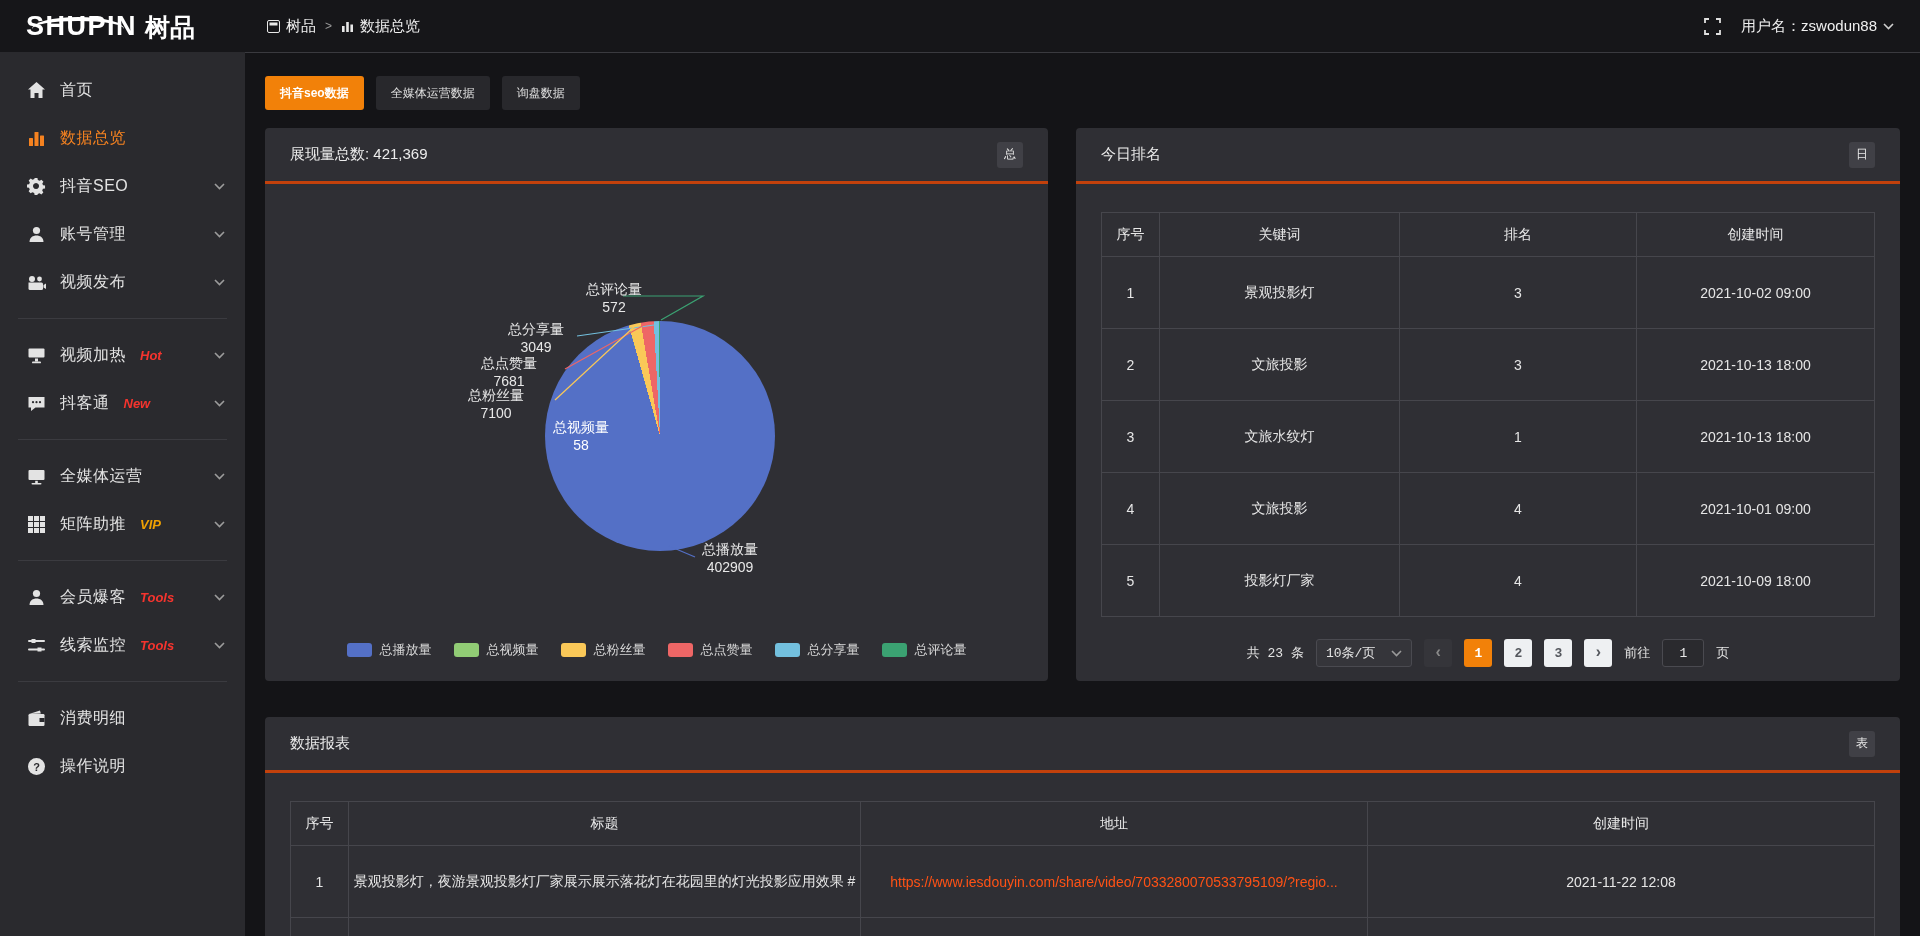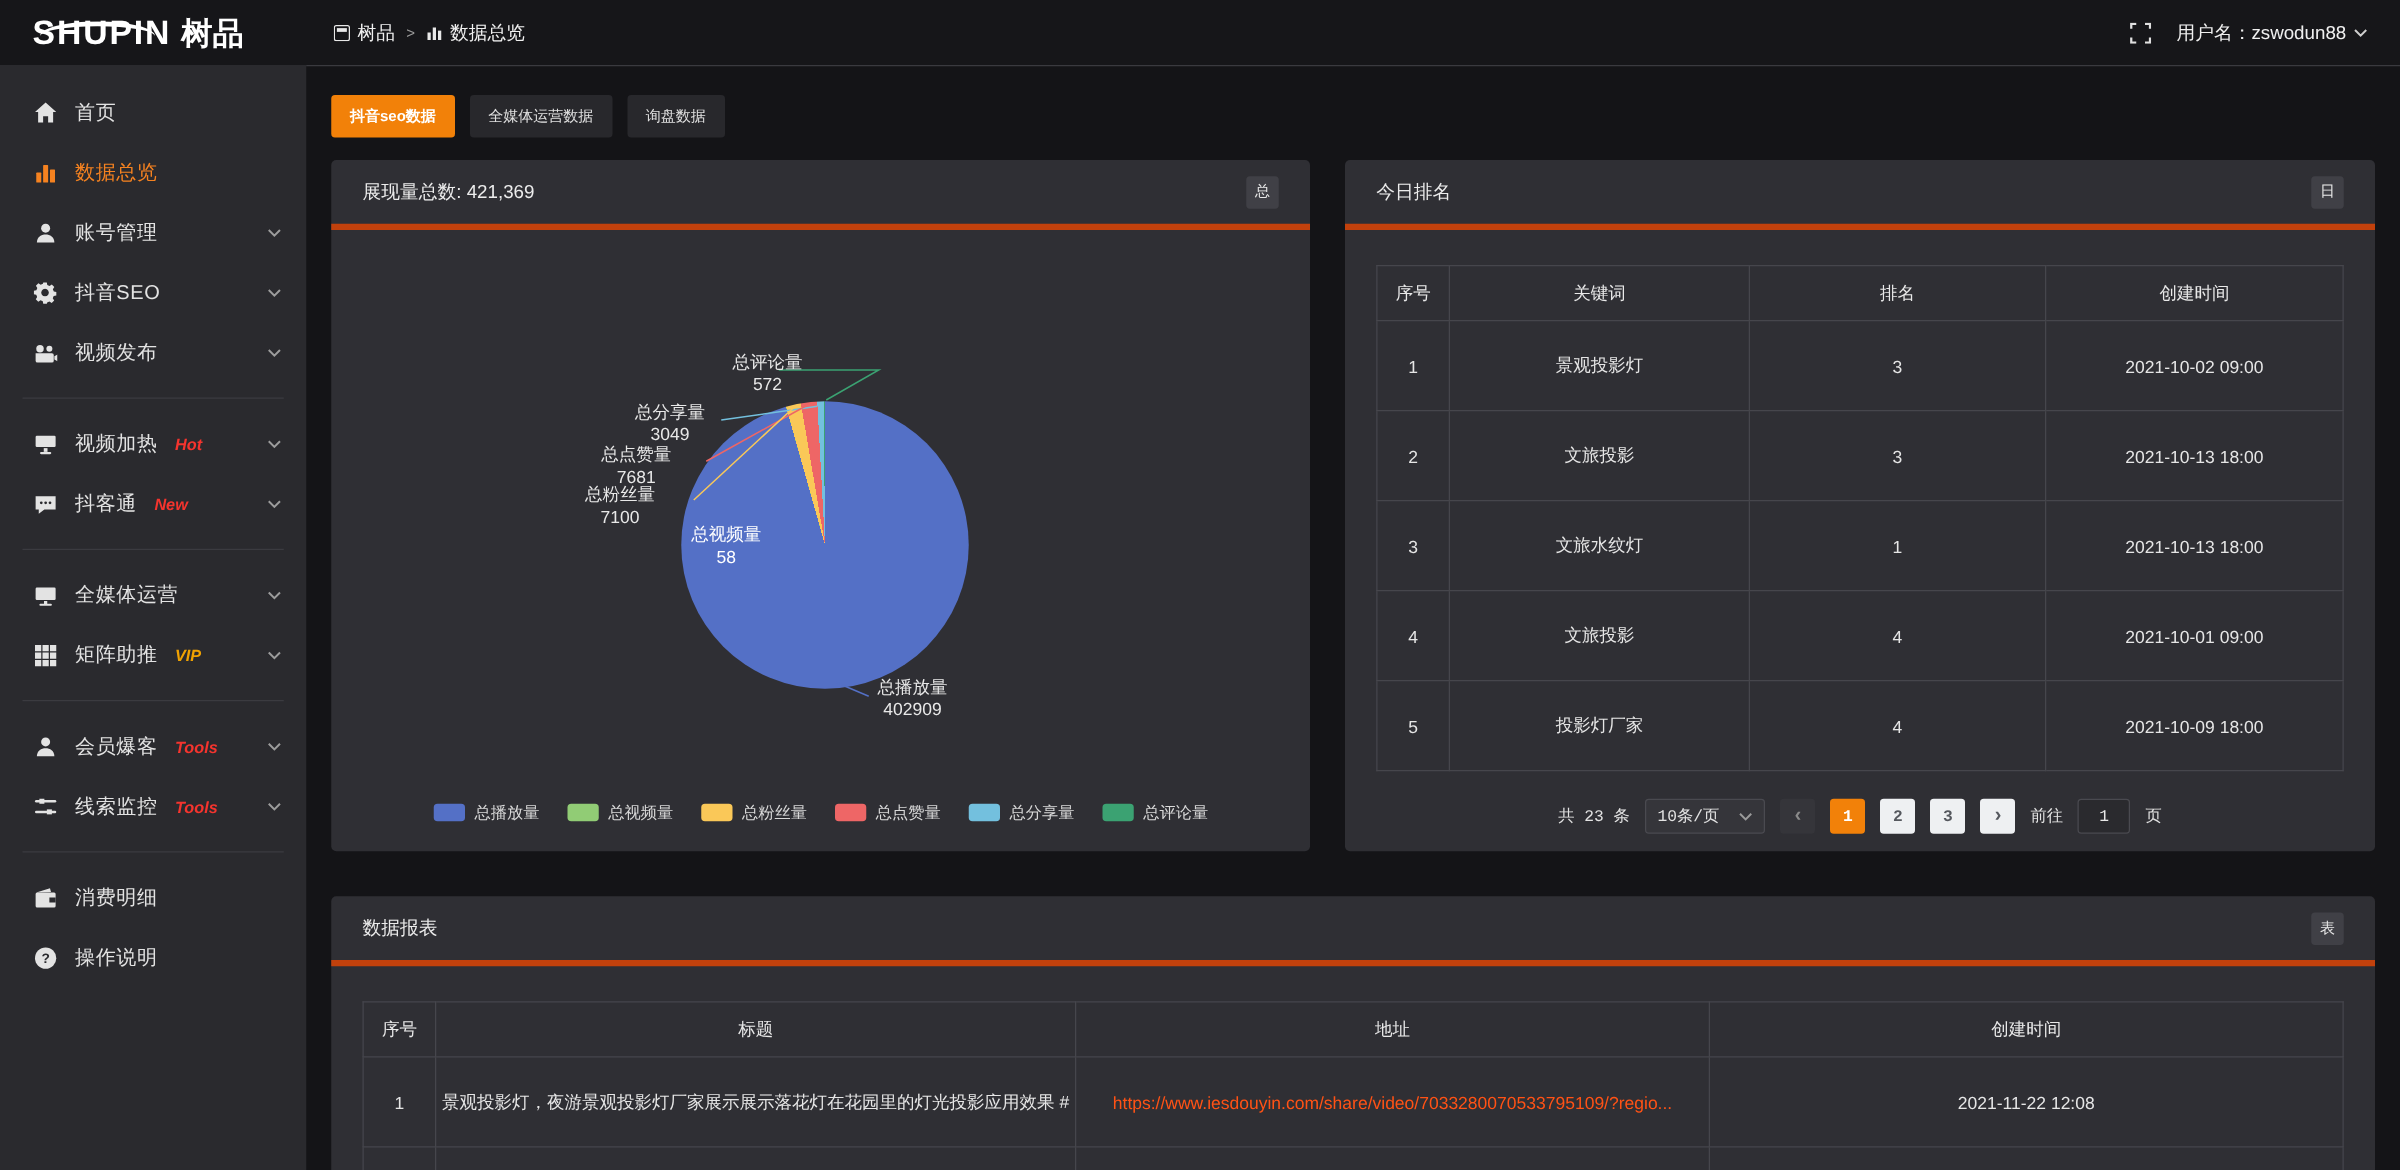--- a/index.html
+++ b/index.html
@@ -35,21 +35,21 @@
   .menu-divider { height:1px; background:#3b3b40; margin:12px 18px; }
   
   .main { flex:1; border-top:1px solid #3a3a3f; padding:0 20px; overflow:hidden; }
   .tabs { margin-top:23px; display:flex; gap:12px; }
   .tab-btn { height:34px; padding:0 15px; border:none; border-radius:3px; background:#28282c;
     color:#e0e0e0; font-size:12px; font-family:inherit; cursor:pointer; }
   .tab-btn.active { background:var(--accent); color:#fff; font-weight:bold; }
   .panels { display:flex; gap:28px; margin-top:18px; height:553px; }
   .panel { background:#2f2f34; border-radius:4px; display:flex; flex-direction:column; }
   .panel-head { height:56px; flex:none; display:flex; align-items:center; justify-content:space-between;
-    padding:16px 25px; border-bottom:5px solid #c2410c; font-size:15px; color:#ececec; }
+    padding:16px 25px; border-bottom:3px solid #c2410c; font-size:15px; color:#ececec; }
   .corner-btn { width:26px; height:26px; background:#404046; border-radius:3px; display:flex;
     align-items:center; justify-content:center; font-size:12px; color:#e8e8e8; cursor:pointer; }
   
   .seo-panel { width:783px; flex:none; }
   .seo-body { position:relative; flex:1; }
   .chart-title { position:absolute; top:18px; left:0; right:0; text-align:center;
     font-size:21px; font-weight:bold; color:#cdcdcd; letter-spacing:1px; }
   .pie { position:absolute; left:280px; top:137px; width:230px; height:230px; border-radius:50%; }
   .pie-label { position:absolute; text-align:center; font-size:14px; line-height:18px; color:#e8e8e8; }
   .pie-lines { position:absolute; left:0; top:0; pointer-events:none; }
@@ -142,34 +142,34 @@
       <svg class="mi-icon" viewBox="0 0 19 19" fill="currentColor">
           <rect x="2" y="9" width="4" height="8" rx="0.5"></rect>
           <rect x="7.5" y="3" width="4" height="14" rx="0.5"></rect>
           <rect x="13" y="6.5" width="4" height="10.5" rx="0.5"></rect>
         </svg>
       <span class="mi-label">数据总览</span>
     </div>
 
     <div class="menu-item">
       <svg class="mi-icon" viewBox="0 0 19 19" fill="currentColor">
+          <path d="M8 1 h3 l0.4 2.2 1.9 0.8 1.9-1.2 2.1 2.1 -1.2 1.9 0.8 1.9 L19 9 v3 l-2.2 0.4 -0.8 1.9 1.2 1.9 -2.1 2.1 -1.9-1.2 -1.9 0.8 L11 19 H8 l-0.4-2.2 -1.9-0.8 -1.9 1.2 -2.1-2.1 1.2-1.9 -0.8-1.9 L0 11 V8 l2.2-0.4 0.8-1.9 L1.8 3.8 3.9 1.7 5.8 2.9 7.7 2.1 Z M9.5 6.3 a3.2 3.2 0 1 0 0.001 0 Z" transform="scale(0.95)"></path>
+        </svg>
+      <span class="mi-label">抖音SEO</span>
+      <svg class="chev mi-chev" viewBox="0 0 11 7" fill="none" stroke="currentColor" stroke-width="1.6">
+          <polyline points="1,1 5.5,5.5 10,1"></polyline>
+        </svg>
+    </div>
+
+    <div class="menu-item">
+      <svg class="mi-icon" viewBox="0 0 19 19" fill="currentColor">
           <circle cx="9.5" cy="5.5" r="3.6"></circle>
           <path d="M2.5 17 C2.5 12.5 6 10.5 9.5 10.5 C13 10.5 16.5 12.5 16.5 17 Z"></path>
         </svg>
       <span class="mi-label">账号管理</span>
-      <svg class="chev mi-chev" viewBox="0 0 11 7" fill="none" stroke="currentColor" stroke-width="1.6">
-          <polyline points="1,1 5.5,5.5 10,1"></polyline>
-        </svg>
-    </div>
-
-    <div class="menu-item">
-      <svg class="mi-icon" viewBox="0 0 19 19" fill="currentColor">
-          <path d="M8 1 h3 l0.4 2.2 1.9 0.8 1.9-1.2 2.1 2.1 -1.2 1.9 0.8 1.9 L19 9 v3 l-2.2 0.4 -0.8 1.9 1.2 1.9 -2.1 2.1 -1.9-1.2 -1.9 0.8 L11 19 H8 l-0.4-2.2 -1.9-0.8 -1.9 1.2 -2.1-2.1 1.2-1.9 -0.8-1.9 L0 11 V8 l2.2-0.4 0.8-1.9 L1.8 3.8 3.9 1.7 5.8 2.9 7.7 2.1 Z M9.5 6.3 a3.2 3.2 0 1 0 0.001 0 Z" transform="scale(0.95)"></path>
-        </svg>
-      <span class="mi-label">抖音SEO</span>
       <svg class="chev mi-chev" viewBox="0 0 11 7" fill="none" stroke="currentColor" stroke-width="1.6">
           <polyline points="1,1 5.5,5.5 10,1"></polyline>
         </svg>
     </div>
 
     <div class="menu-item">
       <svg class="mi-icon" viewBox="0 0 19 19" fill="currentColor">
           <circle cx="5" cy="6" r="3"></circle>
           <circle cx="12.5" cy="6" r="2.4"></circle>
           <path d="M1.5 9.5 h13 a1.5 1.5 0 0 1 1.5 1.5 v4.5 a1.5 1.5 0 0 1 -1.5 1.5 h-11.5 a1.5 1.5 0 0 1 -1.5 -1.5 Z"></path>

